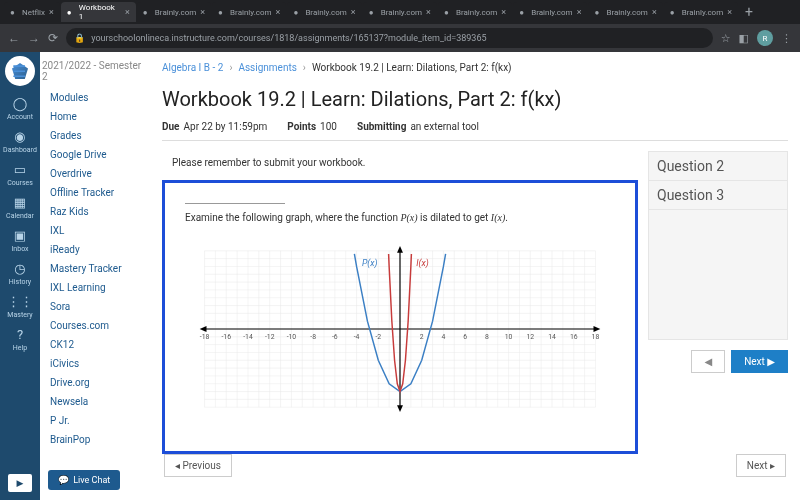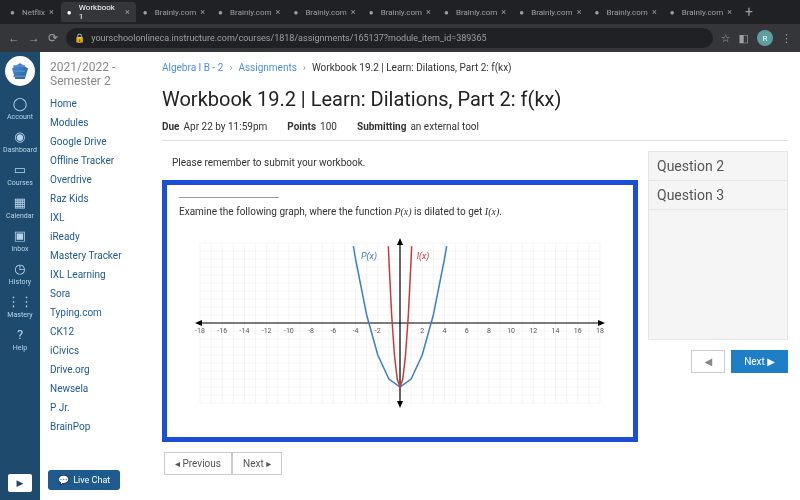--- a/index.html
+++ b/index.html
@@ -17,46 +17,46 @@
 .addr-icon{color:#9aa0a6;font-size:11px}
 .avatar{width:16px;height:16px;border-radius:50%;background:#5f9ea0;color:#fff;font-size:8px;display:flex;align-items:center;justify-content:center}
 .app{display:flex;height:448px}
 .rail{width:40px;background:#1e4a6d;display:flex;flex-direction:column;align-items:center;padding-top:4px;gap:2px}
 .rail-logo{width:30px;height:30px;background:#fff;border-radius:50%;display:flex;align-items:center;justify-content:center;margin-bottom:4px}
 .rail-logo div{width:16px;height:16px;background:linear-gradient(135deg,#4a90d9,#2c5f8d);clip-path:polygon(50% 0,100% 35%,80% 100%,20% 100%,0 35%)}
 .rail-item{width:40px;display:flex;flex-direction:column;align-items:center;color:#b8d4e8;font-size:7px;padding:4px 0;gap:2px;cursor:pointer}
 .rail-play{margin-top:auto;margin-bottom:8px;width:24px;height:18px;background:#fff;border-radius:2px;display:flex;align-items:center;justify-content:center;color:#1e4a6d;font-size:9px}
 .sidebar{width:110px;padding:8px 0 0 0;position:relative}
 .hamburger{position:absolute;left:-28px;top:10px;color:#4a90d9;font-size:16px}
-.term{color:#888;font-size:12px;padding:0 10px 6px}
+.term{color:#888;font-size:10px;padding:0 2px 6px}
 .side-link{display:block;color:#1e5a8e;font-size:10px;padding:4px 10px;cursor:pointer}
 .live-chat{position:absolute;bottom:10px;left:8px;background:#1e5a8e;color:#fff;font-size:9px;padding:5px 10px;border-radius:3px;display:flex;align-items:center;gap:4px}
 .main{flex:1;padding:0 12px;overflow:hidden;position:relative}
 .crumbs{display:flex;gap:6px;font-size:10px;padding:10px 0;color:#4a90d9}
 .crumbs .sep{color:#999}
 .crumbs .cur{color:#333}
 .page-title{font-size:20px;font-weight:400;color:#222;margin:4px 0 10px}
 .meta{display:flex;gap:20px;font-size:10px;color:#333;padding-bottom:8px;border-bottom:1px solid #ddd}
 .meta b{font-weight:700;margin-right:4px}
 .content-row{display:flex;gap:10px;margin-top:10px}
 .content-main{flex:1}
 .reminder{font-size:10px;color:#333;margin:6px 0 12px 10px}
-.quiz-box{border:5px solid #1d4ed8;padding:12px;font-size:10px}
+.quiz-box{border:3px solid #1d4ed8;padding:20px;font-size:10px}
 .quiz-hr{border:none;border-top:1px solid #999;width:100px;margin-bottom:8px}
 .quiz-text{color:#333;margin-bottom:6px}
 .math{font-style:italic;font-family:Georgia,serif}
 .graph{width:100%;height:200px}
 .qpanel{width:140px}
 .qitem{background:#f5f5f5;border:1px solid #e5e5e5;font-size:14px;padding:6px 8px;color:#555;border-bottom:none}
 .qitem:last-of-type{border-bottom:1px solid #e5e5e5}
 .qspacer{background:#f5f5f5;border:1px solid #e5e5e5;border-top:none;height:130px}
 .qnav{display:flex;justify-content:flex-end;gap:6px;margin-top:10px}
 .qnav-btn{padding:5px 12px;font-size:10px;border:1px solid #ccc;background:#fff;color:#888;cursor:pointer}
 .qnav-btn.primary{background:#1e7fc7;color:#fff;border-color:#1e7fc7}
-.bottom-nav{display:flex;margin-top:10px;padding:0 2px}
+.bottom-nav{display:flex;justify-content:space-between;padding:0 2px}
 .bottom-btn{border:1px solid #ccc;background:#fff;font-size:10px;padding:5px 10px;color:#555;cursor:pointer}
 </style>
 </head>
 <body>
 
 <div class="browser-top" id="tabstrip">
     <div class="tab">
       <span class="tab-icon">●</span>
       <span>Netflix</span>
       <span class="tab-close">×</span>
@@ -164,32 +164,33 @@
           <span>Help</span>
         </div>
       </div>
     <div class="rail-play">▶</div>
   </div>
 
   <div class="sidebar">
     <span class="hamburger">☰</span>
     <div class="term">2021/2022 - Semester 2</div>
     <div id="sidelinks">
+        <a class="side-link">Modules</a>
         <a class="side-link">Home</a>
-        <a class="side-link">Modules</a>
+        <a class="side-link">Grades</a>
         <a class="side-link">Google Drive</a>
+        <a class="side-link">Overdrive</a>
         <a class="side-link">Offline Tracker</a>
-        <a class="side-link">Overdrive</a>
         <a class="side-link">Raz Kids</a>
         <a class="side-link">IXL</a>
         <a class="side-link">iReady</a>
         <a class="side-link">Mastery Tracker</a>
         <a class="side-link">IXL Learning</a>
         <a class="side-link">Sora</a>
-        <a class="side-link">Typing.com</a>
+        <a class="side-link">Courses.com</a>
         <a class="side-link">CK12</a>
         <a class="side-link">iCivics</a>
         <a class="side-link">Drive.org</a>
         <a class="side-link">Newsela</a>
         <a class="side-link">P Jr.</a>
         <a class="side-link">BrainPop</a>
       </div>
     <div class="live-chat">
       <span>💬</span>
       <span>Live Chat</span>

